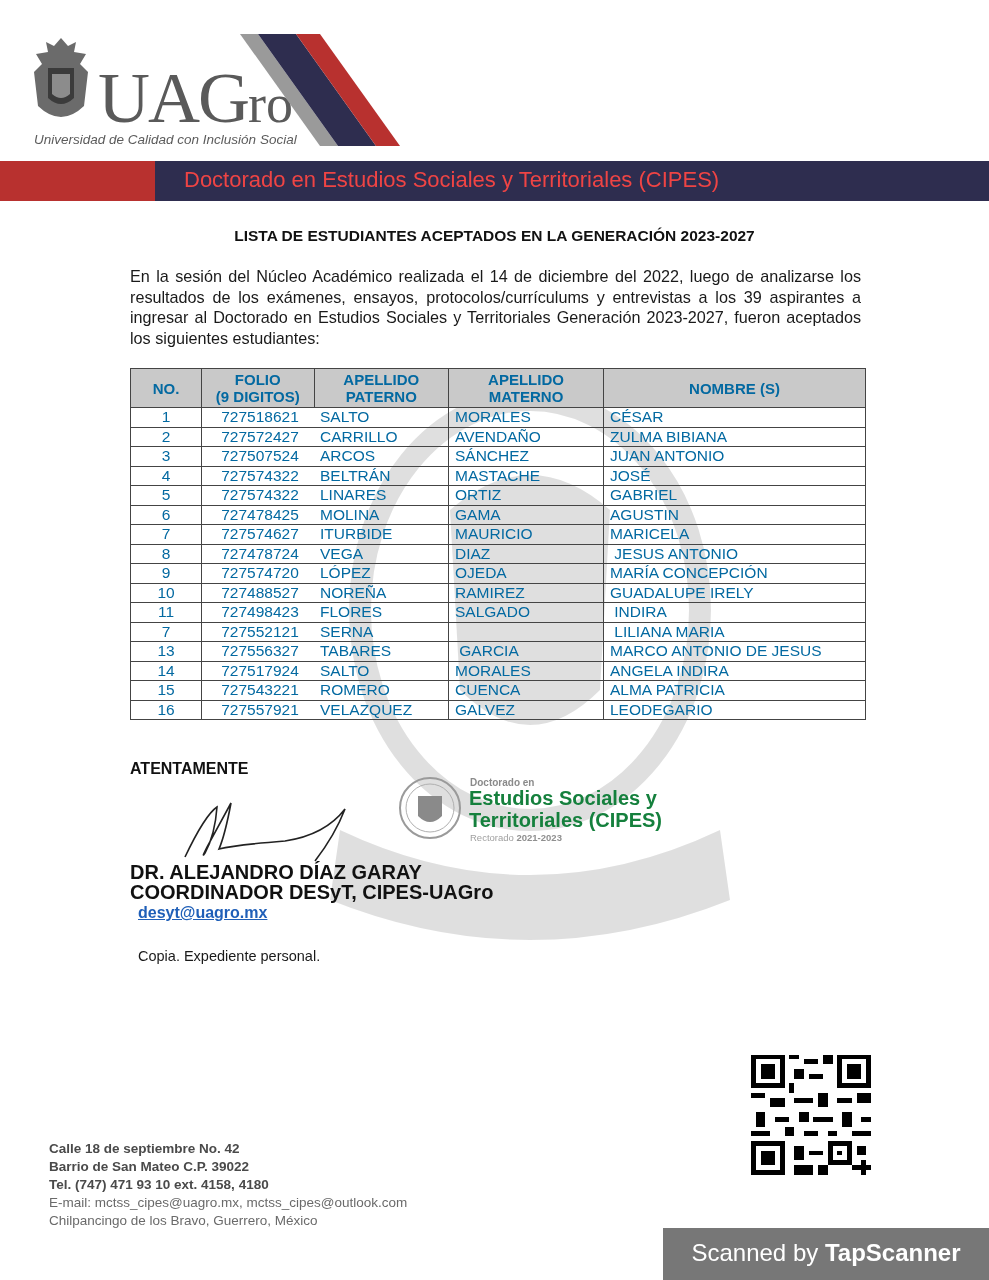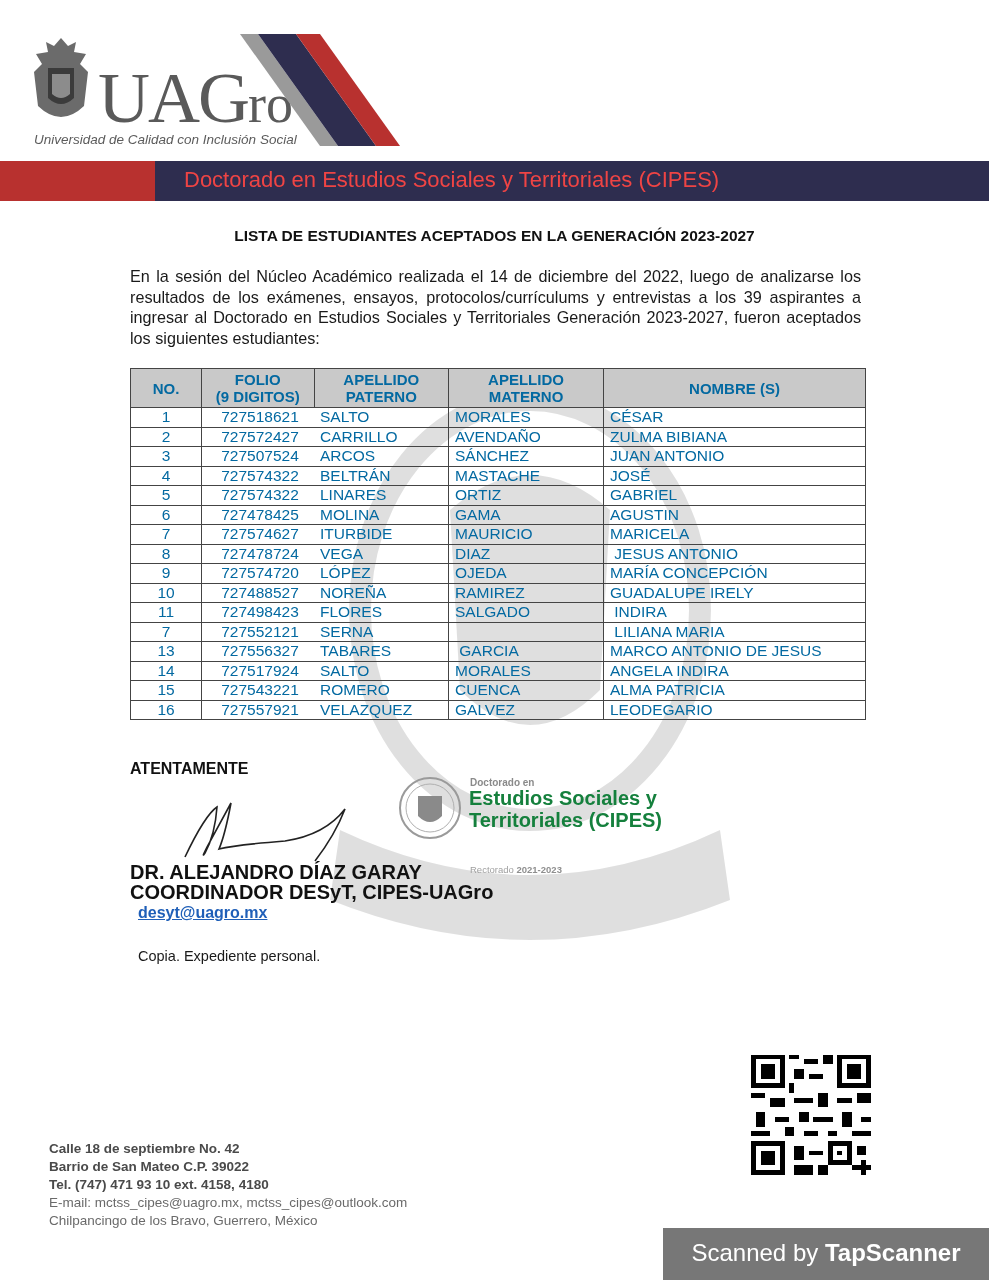--- a/index.html
+++ b/index.html
@@ -48,21 +48,21 @@
   .atent { left: 130px; top: 760px; font-size: 16px; font-weight: bold; }
   .sig { left: 175px; top: 795px; width: 180px; height: 70px; }
   .signer { left: 130px; top: 862px; font-size: 20px; font-weight: bold; line-height: 20px; }
   .email-link { left: 138px; top: 904px; font-size: 16px; font-weight: bold; color: #1f5fb8; text-decoration: underline; }
   .copia { left: 138px; top: 948px; font-size: 14.5px; color: #1a1a1a; }
 
   
   .seal { left: 398px; top: 776px; width: 64px; height: 64px; }
   .cipes-small { left: 470px; top: 777px; font-size: 10px; font-weight: bold; color: #8a8a8a; }
   .cipes-big { left: 469px; top: 787px; font-size: 20px; font-weight: bold; color: #15803d; line-height: 22px; }
-  .cipes-rect { left: 470px; top: 832px; font-size: 9.5px; color: #a0a0a0; margin-top: 32px; }
+  .cipes-rect { left: 470px; top: 832px; font-size: 9.5px; color: #a0a0a0; }
   .cipes-rect b { color: #8f8f8f; }
 
   
   .watermark { left: 300px; top: 360px; width: 460px; height: 620px; opacity: 0.12; }
 
   
   .addr { left: 49px; top: 1140px; font-size: 13.5px; line-height: 18px; color: #4a4a4a; }
   .addr .b { font-weight: bold; }
   .addr .l { color: #6a6a6a; }
 

